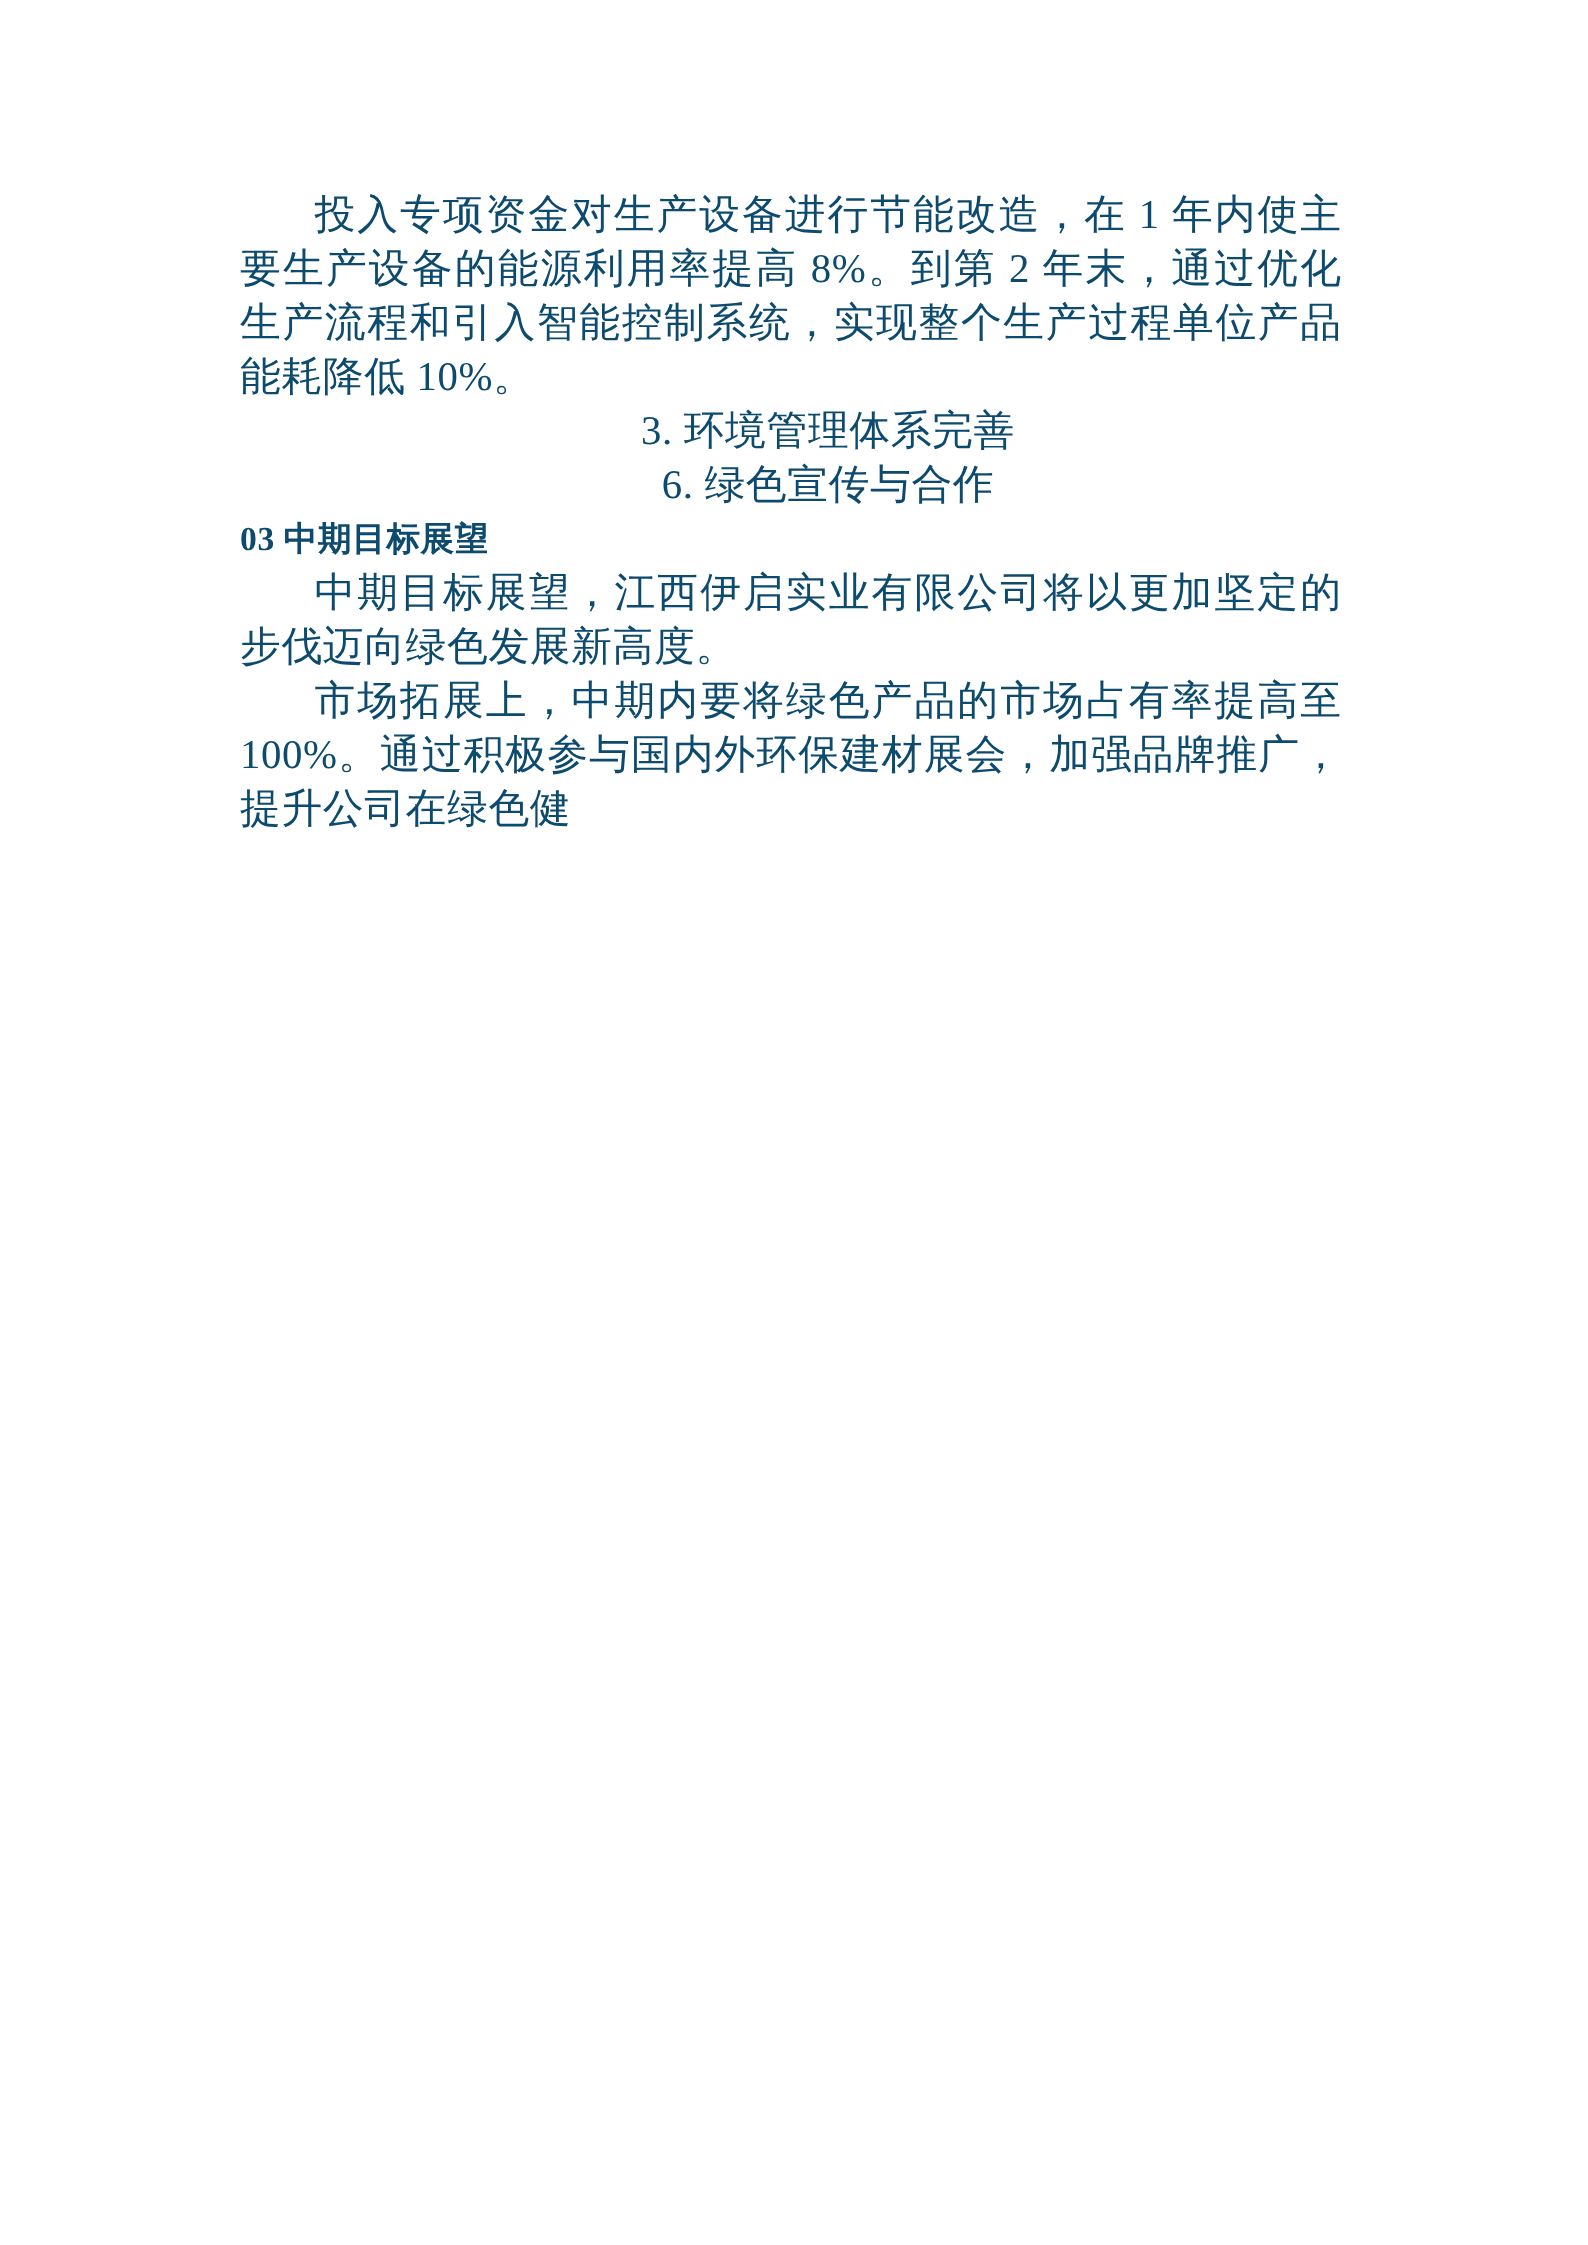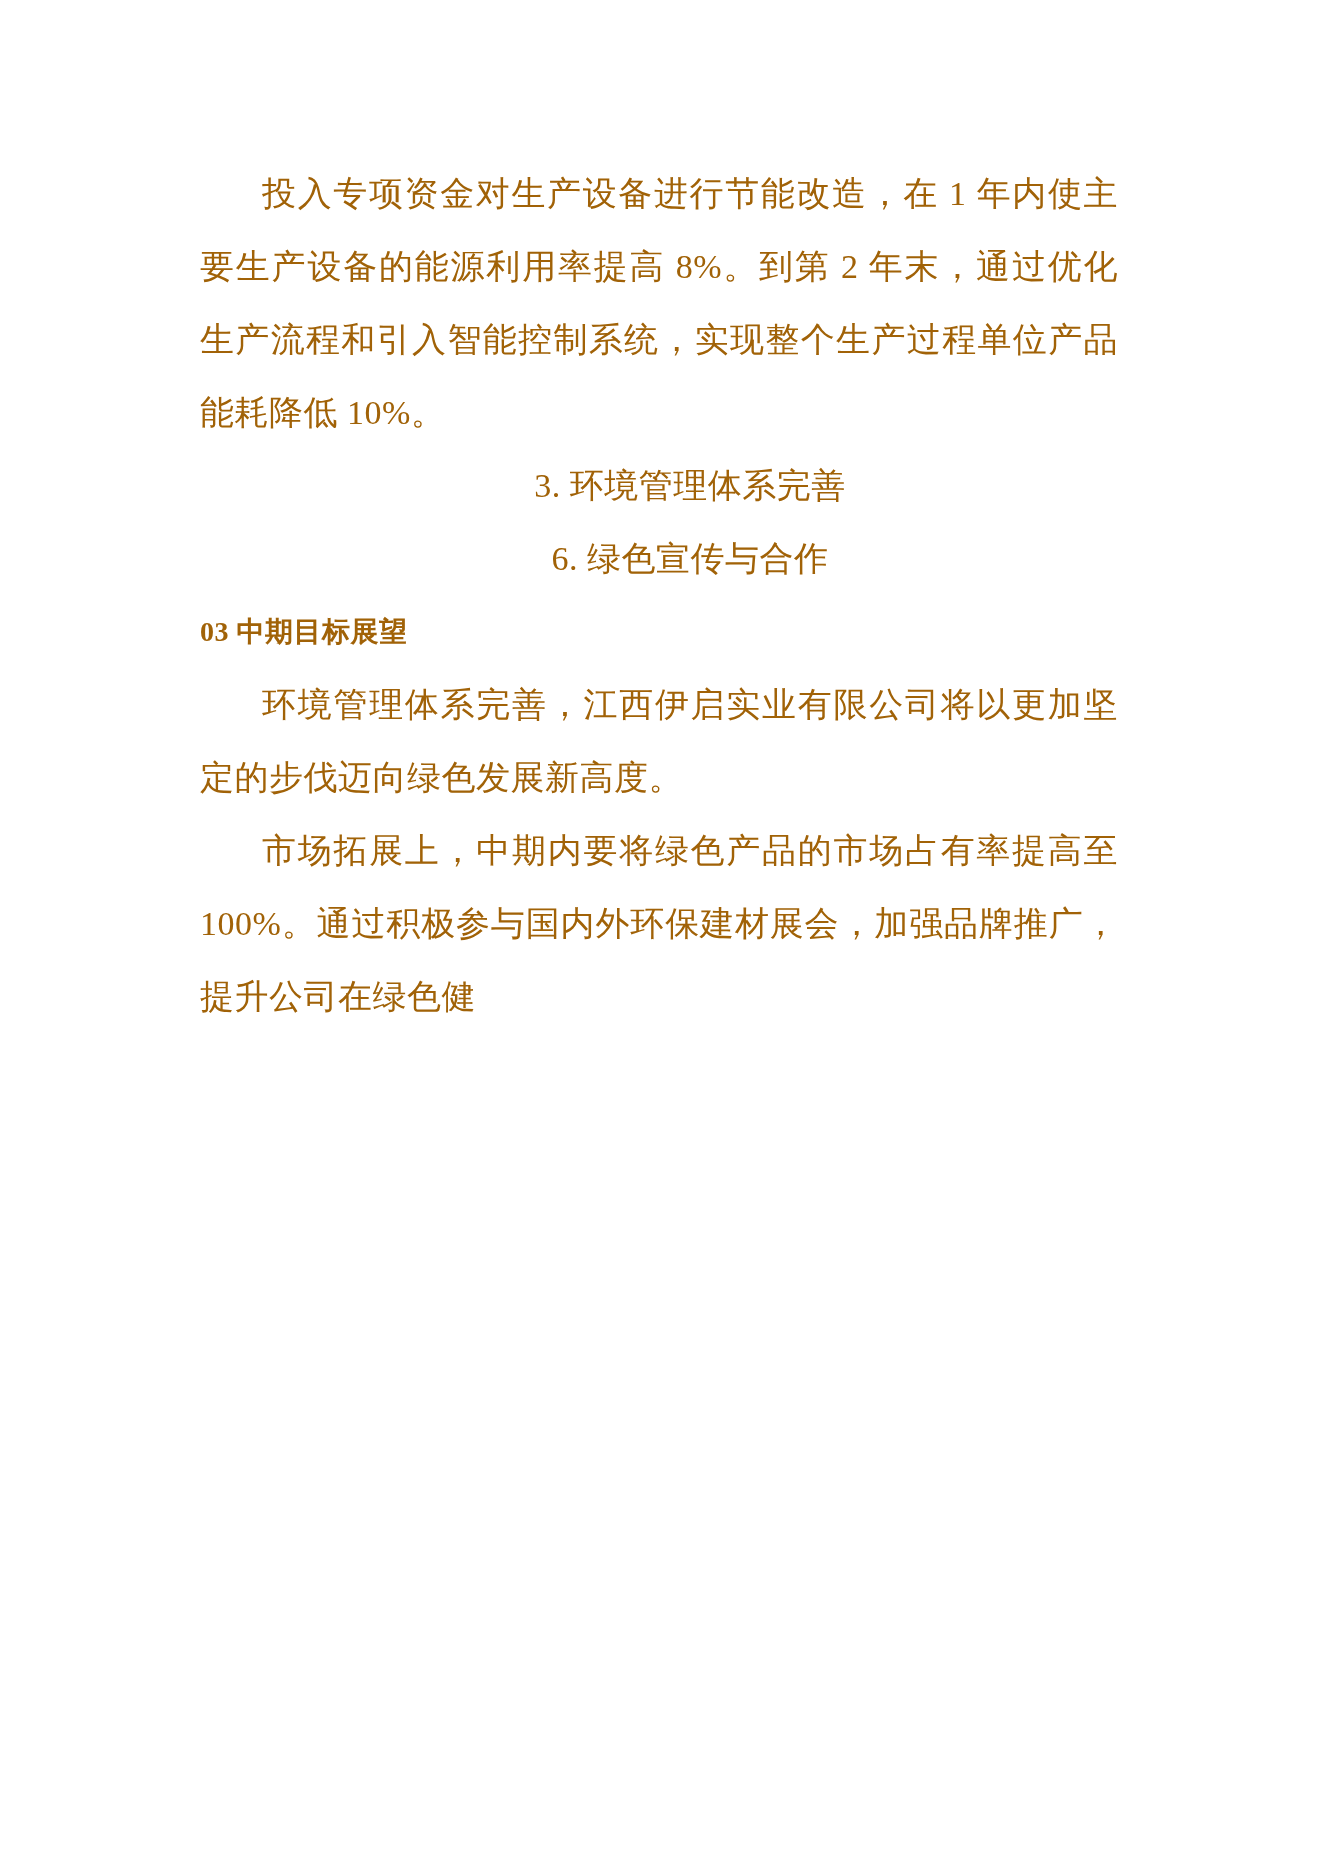--- a/index.html
+++ b/index.html
@@ -15,23 +15,23 @@
     overflow: hidden;
     color: #111111;
   }
   .content {
     position: absolute;
     left: 200px;
     top: 157px;
     width: 918px;
     font-family: "Liberation Serif", "DejaVu Serif", serif;
     font-size: 34px;
-    line-height: 73px;
+    line-height: 45px;
     letter-spacing: 0.5px;
-    color: #a16207;
+    color: #0c4a6e;
   }
   .para {
     margin: 0;
     text-indent: 62px;
     text-align: justify;
   }
   .subhead {
     margin: 0;
     text-indent: 62px;
     text-align: center;
@@ -48,16 +48,16 @@
 </style>
 </head>
 <body>
 
 <div class="page">
   <div class="content">
     <p class="para">投入专项资金对生产设备进行节能改造，在 1 年内使主要生产设备的能源利用率提高 8%。到第 2 年末，通过优化生产流程和引入智能控制系统，实现整个生产过程单位产品能耗降低 10%。</p>
     <p class="subhead">3. 环境管理体系完善</p>
     <p class="subhead">6. 绿色宣传与合作</p>
     <p class="head">03 中期目标展望</p>
-    <p class="para">环境管理体系完善，江西伊启实业有限公司将以更加坚定的步伐迈向绿色发展新高度。</p>
+    <p class="para">中期目标展望，江西伊启实业有限公司将以更加坚定的步伐迈向绿色发展新高度。</p>
     <p class="para">市场拓展上，中期内要将绿色产品的市场占有率提高至 100%。通过积极参与国内外环保建材展会，加强品牌推广，提升公司在绿色健</p>
   </div>
 </div>
 
 </body></html>

